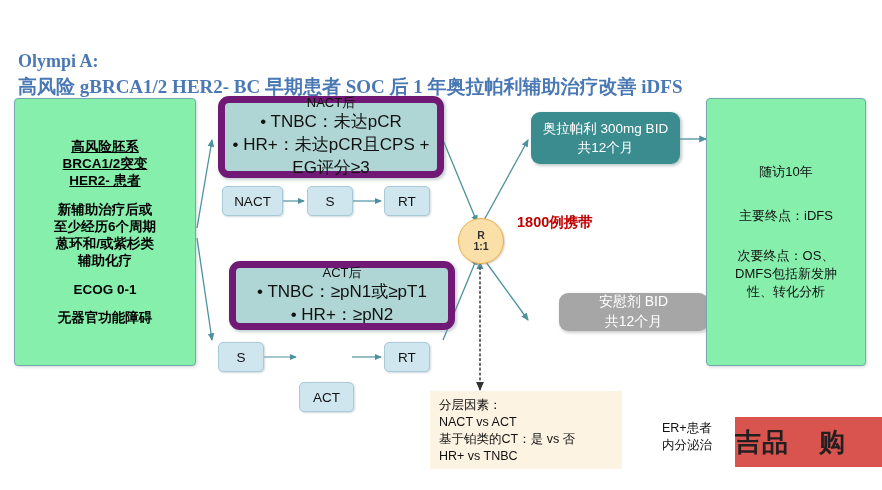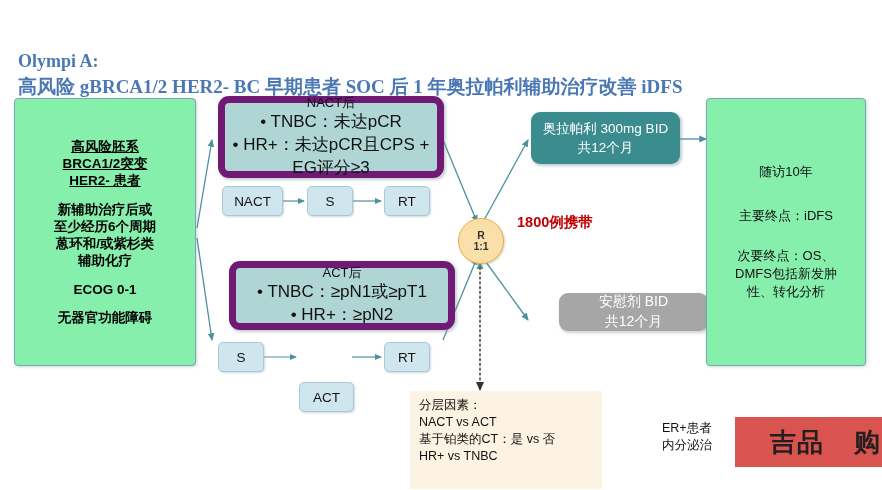--- a/index.html
+++ b/index.html
@@ -193,21 +193,20 @@
     overflow: hidden;
   }
   .wm-text {
     font-size: 26px;
     font-weight: bold;
     color: #231f20;
     letter-spacing: 1px;
     line-height: 1;
     white-space: nowrap;
     font-family: "DejaVu Sans", sans-serif;
-    margin-left: 35px;
   }
   .wm-text.wm-right { margin-left: 30px; }
 </style>
 </head>
 <body>
 
 <div id="canvas">
 
   <div class="title-block">
     <div class="title-line1">Olympi A:</div>
@@ -320,21 +319,21 @@
   <div class="box panel-white" style="left:706px; top:98px; width:160px; height:268px; padding:10px 19px;">
     <div class="outcome-line">随访10年</div>
     <div class="outcome-gap-lg"></div>
     <div class="outcome-line">主要终点：iDFS</div>
     <div class="outcome-gap-md"></div>
     <div class="outcome-line">次要终点：OS、</div>
     <div class="outcome-line">DMFS包括新发肿</div>
     <div class="outcome-line">性、转化分析</div>
   </div>
 
-  <div class="strat-box" style="left:410px; top:391px; width:192px; height:98px;">
+  <div class="strat-box" style="left:430px; top:391px; width:192px; height:78px;">
     <div class="strat-line">分层因素：</div>
     <div class="strat-line">NACT vs ACT</div>
     <div class="strat-line">基于铂类的CT：是 vs 否</div>
     <div class="strat-line">HR+ vs TNBC</div>
   </div>
 
   <div class="er-note" style="left:662px; top:420px;">
     <div>ER+患者</div>
     <div>内分泌治</div>
   </div>

